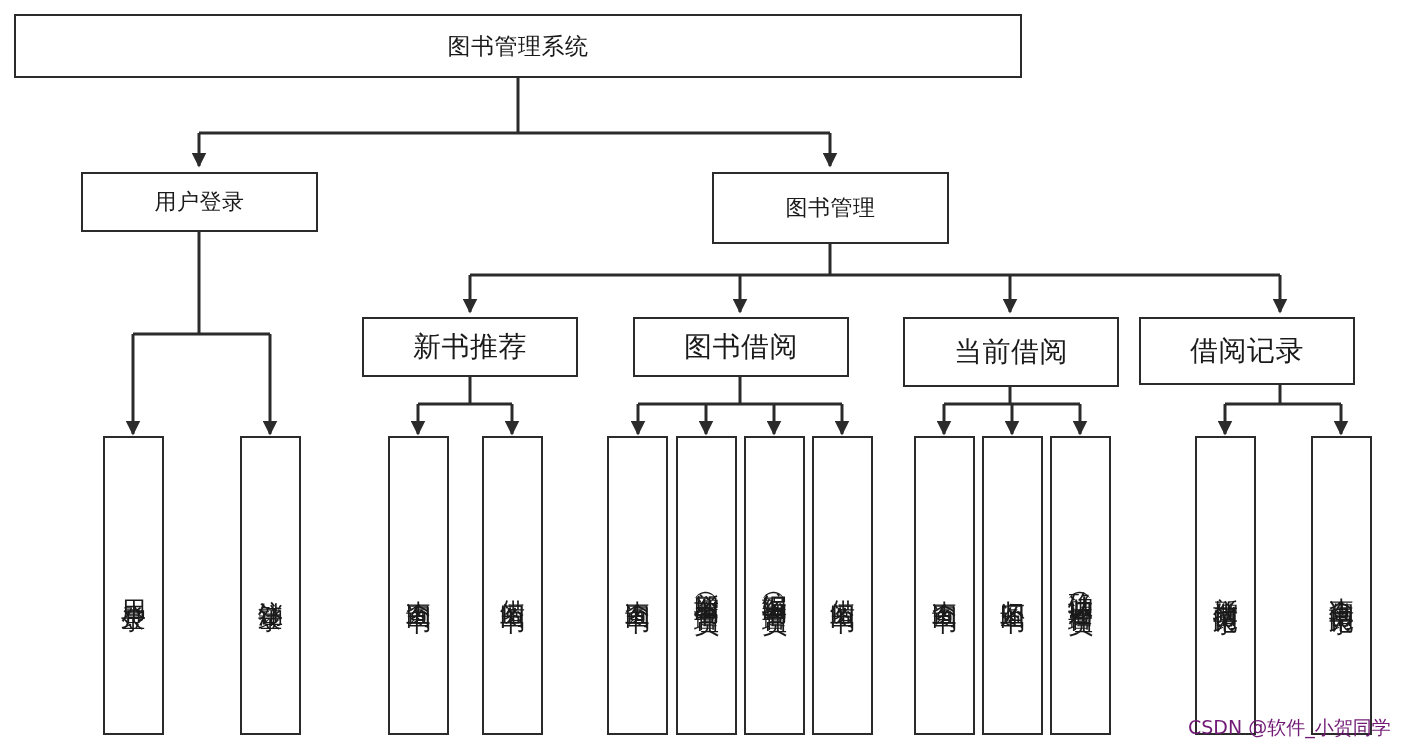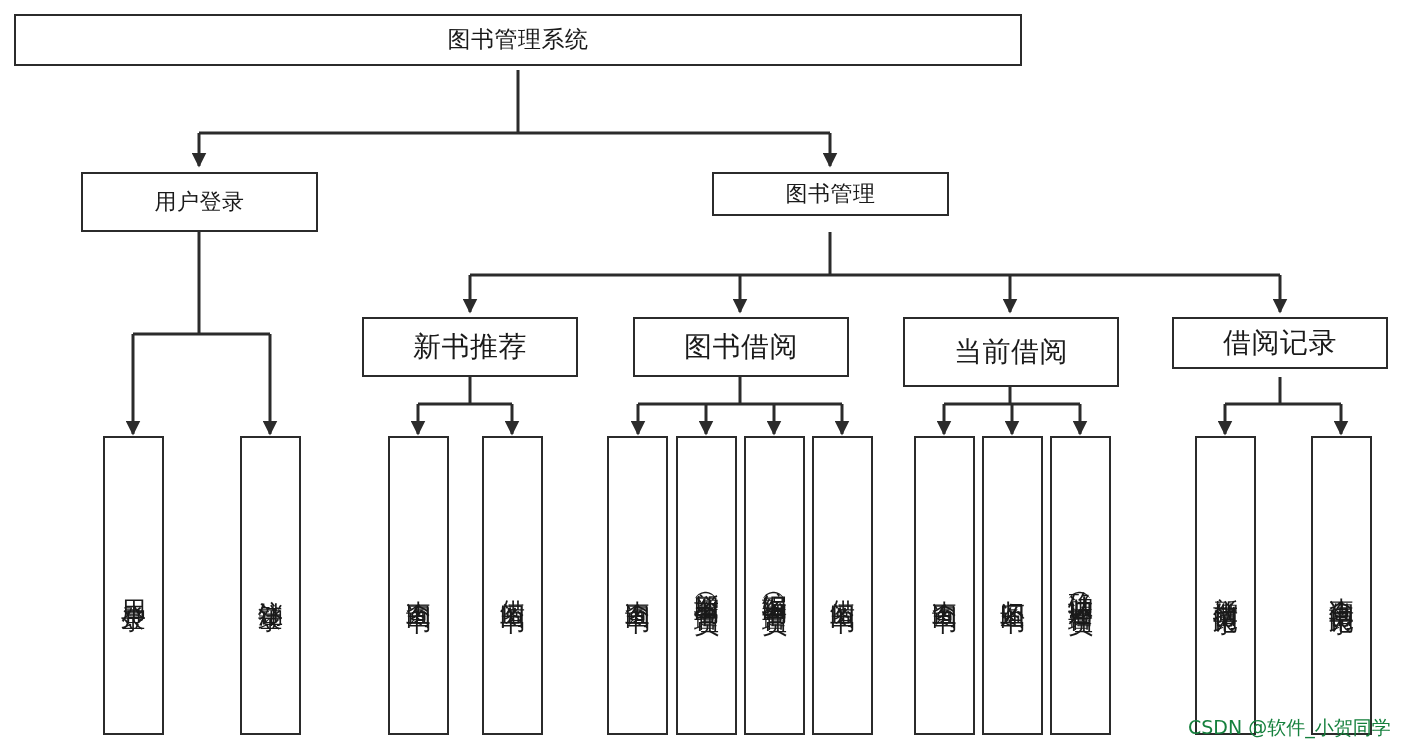--- a/index.html
+++ b/index.html
@@ -57,21 +57,21 @@
     line-height: 1.0;
     letter-spacing: 3px;
     white-space: nowrap;
     text-align: center;
   }
   .watermark {
     position: absolute;
     left: 1188px;
     top: 715px;
     font-size: 19px;
-    color: #15803d;
+    color: #701a75;
     font-family: "DejaVu Sans", "Liberation Sans", sans-serif;
     white-space: nowrap;
     pointer-events: none;
   }
 </style>
 </head>
 <body>
 
 <div id="canvas">
 
@@ -120,41 +120,41 @@
       <path d="M 1012 404 L 1012 434" marker-end="url(#arrow)"></path>
       <path d="M 1080 404 L 1080 434" marker-end="url(#arrow)"></path>
 
       <path d="M 1280 377 L 1280 404"></path>
       <path d="M 1225 404 L 1341 404"></path>
       <path d="M 1225 404 L 1225 434" marker-end="url(#arrow)"></path>
       <path d="M 1341 404 L 1341 434" marker-end="url(#arrow)"></path>
     </g>
   </svg>
 
-  <div class="node-box node-root" style="left:14px; top:14px; width:1008px; height:52px;font-family:Liberation Serif, serif;">
+  <div class="node-box node-root" style="left:14px; top:14px; width:1008px; height:64px;">
     <span class="node-label">图书管理系统</span>
   </div>
 
   <div class="node-box node-l2" style="left:81px; top:172px; width:237px; height:60px;">
     <span class="node-label">用户登录</span>
   </div>
-  <div class="node-box node-l2" style="left:712px; top:172px; width:237px; height:44px;text-align:center;">
+  <div class="node-box node-l2" style="left:712px; top:172px; width:237px; height:72px;text-align:center;">
     <span class="node-label">图书管理</span>
   </div>
 
   <div class="node-box node-l3" style="left:362px; top:317px; width:216px; height:60px;">
     <span class="node-label">新书推荐</span>
   </div>
   <div class="node-box node-l3" style="left:633px; top:317px; width:216px; height:60px;">
     <span class="node-label">图书借阅</span>
   </div>
   <div class="node-box node-l3" style="left:903px; top:317px; width:216px; height:70px;">
     <span class="node-label">当前借阅</span>
   </div>
-  <div class="node-box node-l3" style="left:1172px; top:317px; width:216px; height:52px;">
+  <div class="node-box node-l3" style="left:1139px; top:317px; width:216px; height:68px;">
     <span class="node-label">借阅记录</span>
   </div>
 
   <div class="node-box node-leaf" style="left:103px; top:436px; width:61px; height:299px;">
     <span class="node-label">用户登录</span>
   </div>
   <div class="node-box node-leaf" style="left:240px; top:436px; width:61px; height:299px;">
     <span class="node-label">注销登录</span>
   </div>
 

